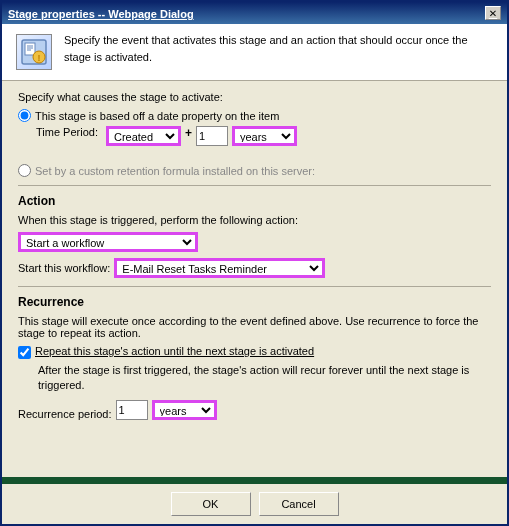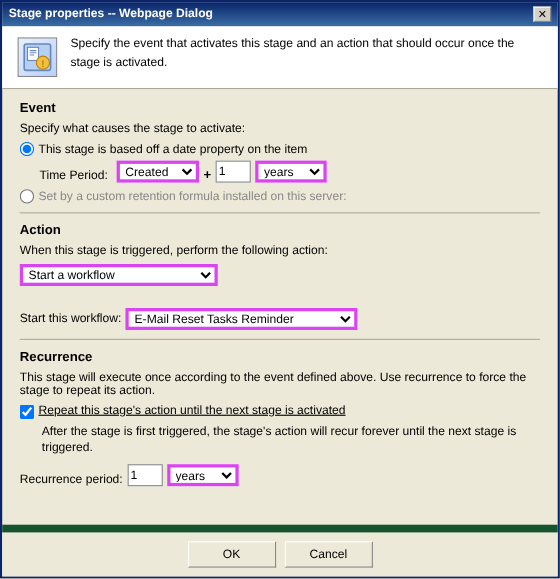--- a/index.html
+++ b/index.html
@@ -20,24 +20,25 @@
       background: #ece9d8;
       border: 2px solid #0a246a;
       display: flex;
       flex-direction: column;
     }
     .title-bar {
       background: linear-gradient(to bottom, #0a246a 0%, #3a6ea5 100%);
       color: white;
       padding: 4px 6px;
       display: flex;
-      align-items: flex-start;
+      align-items: flex-end;
       justify-content: space-between;
       height: 22px;
       flex-shrink: 0;
+      text-decoration: underline;
     }
     .title-bar-text {
       font-size: 11px;
       font-weight: bold;
     }
     .title-close {
       width: 16px;
       height: 14px;
       background: #d4d0c8;
       border: 1px solid #888;
@@ -105,23 +106,23 @@
     .radio-row {
       display: flex;
       align-items: center;
       margin-bottom: 4px;
     }
     .radio-row input[type=radio] {
       margin-right: 4px;
     }
     .time-period-row {
       display: flex;
-      align-items: flex-end;
+      align-items: flex-start;
       margin-left: 18px;
-      margin-bottom: 6px;
+      margin-bottom: 18px;
       gap: 4px;
     }
     .time-period-label {
       margin-right: 4px;
     }
     select {
       font-size: 11px;
       font-family: Tahoma, Arial, sans-serif;
       background: white;
       border: 3px solid #d946ef;
@@ -132,21 +133,21 @@
       font-size: 11px;
       font-family: Tahoma, Arial, sans-serif;
       border: 1px solid #888;
       height: 20px;
       padding: 1px 2px;
       background: white;
     }
     .action-row {
       display: flex;
       align-items: flex-end;
-      margin-bottom: 20px;
+      margin-bottom: 6px;
       gap: 4px;
     }
     .workflow-select-row {
       display: flex;
       align-items: center;
       margin-bottom: 4px;
       gap: 4px;
     }
     .checkbox-row {
       display: flex;
@@ -229,21 +230,20 @@
           <circle cx="19" cy="19" r="6" fill="#f0c040" stroke="#c08000" stroke-width="1"></circle>
           <text x="19" y="23" text-anchor="middle" font-size="9" fill="#c08000" font-weight="bold">!</text>
         </svg>
       </div>
     </div>
     <div class="header-text">Specify the event that activates this stage and an action that should occur once the stage is activated.</div>
   </div>
 
   <div class="content">
 
-    <div class="section-title">Event</div>
     <div class="section-text">Specify what causes the stage to activate:</div>
 
     <div class="radio-row">
       <input type="radio" name="event_type" id="radio1" checked="" style="">
       <label for="radio1">This stage is based off a date property on the item</label>
     </div>
 
     <div class="time-period-row">
       <span class="time-period-label">Time Period:</span>
       <select>

